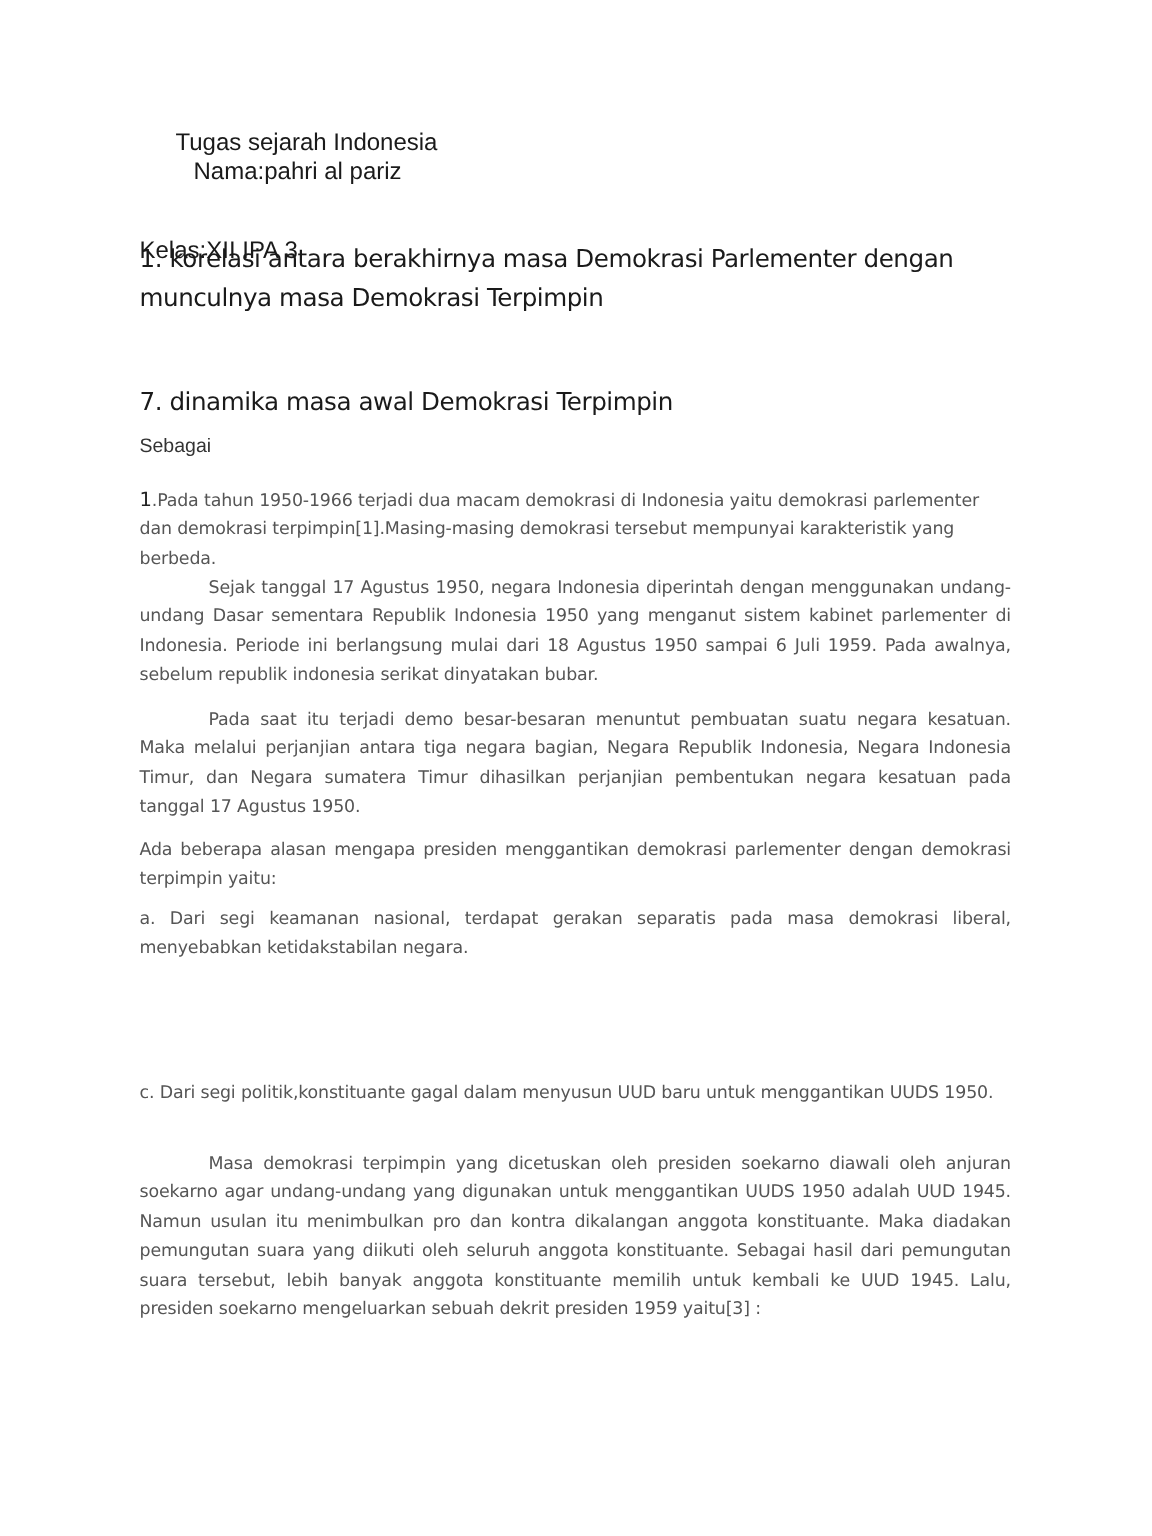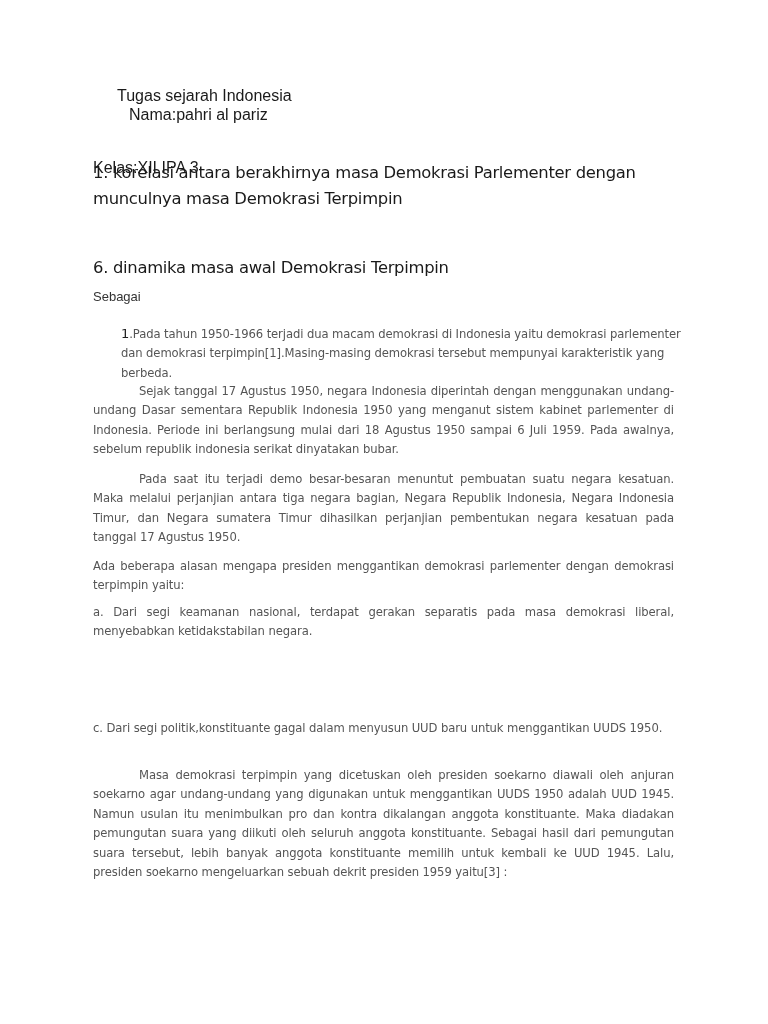--- a/index.html
+++ b/index.html
@@ -8,34 +8,34 @@
     .hdr { position: absolute; left: 93px; font-family: "Liberation Sans", sans-serif; font-size: 16px; color: #1a1a1a; line-height: 19px; }
     .hdr-title { top: 86px; left: 117px; }
     .hdr-name { top: 105px; margin-left: 36px; }
     .hdr-class { top: 115px; margin-top: 43px; }
     .q { position: absolute; left: 93px; width: 600px; font-family: "DejaVu Sans", sans-serif; font-size: 16.4px; color: #1a1a1a; line-height: 26px; letter-spacing: -0.3px; }
     .q1 { top: 160px; }
     .q2 { top: 220px; }
     .q3 { top: 255px; }
     .jaw { position: absolute; left: 93px; top: 289px; font-family: "Liberation Sans", sans-serif; font-size: 13px; color: #333; }
     .body { position: absolute; left: 93px; width: 581px; font-family: "DejaVu Sans", sans-serif; font-size: 11.6px; color: #555; line-height: 19.4px; text-align: justify; letter-spacing: -0.1px; }
-    .body.left { text-align: left; margin-left: 28px; }
+    .body.left { text-align: left; }
     .indent { text-indent: 46px; }
     .num { color: #222; font-size: 13px; }
   </style>
 </head>
 <body>
 
 <div class="page">
   <div class="hdr hdr-title">Tugas sejarah Indonesia</div>
   <div class="hdr hdr-name">Nama:pahri al pariz</div>
   <div class="hdr hdr-class">Kelas:XII IPA 3</div>
 
   <div class="q q1">1. korelasi antara berakhirnya masa Demokrasi Parlementer dengan munculnya masa Demokrasi Terpimpin</div>
-  <div class="q q3">6. dinamika masa awal Demokrasi Terpimpin</div>
+  <div class="q q3">7. dinamika masa awal Demokrasi Terpimpin</div>
 
   <div class="jaw">Sebagai</div>
 
   <div class="body left" style="top:324px;"><span class="num">1</span><span>.Pada tahun 1950-1966 terjadi dua macam demokrasi di Indonesia yaitu demokrasi parlementer dan demokrasi terpimpin[1].Masing-masing demokrasi tersebut mempunyai karakteristik yang berbeda.</span></div>
   <div class="body indent" style="top:382px;">Sejak tanggal 17 Agustus 1950, negara Indonesia diperintah dengan menggunakan undang-undang Dasar sementara Republik Indonesia 1950 yang menganut sistem kabinet parlementer di Indonesia. Periode ini berlangsung mulai dari 18 Agustus 1950 sampai 6 Juli 1959. Pada awalnya, sebelum republik indonesia serikat dinyatakan bubar.</div>
   <div class="body indent" style="top:470px;">Pada saat itu terjadi demo besar-besaran menuntut pembuatan suatu negara kesatuan. Maka melalui perjanjian antara tiga negara bagian, Negara Republik Indonesia, Negara Indonesia Timur, dan Negara sumatera Timur dihasilkan perjanjian pembentukan negara kesatuan pada tanggal 17 Agustus 1950.</div>
   <div class="body" style="top:603px;">a. Dari segi keamanan nasional, terdapat gerakan separatis pada masa demokrasi liberal, menyebabkan ketidakstabilan negara.</div>
   <div class="body" style="top:557px;">Ada beberapa alasan mengapa presiden menggantikan demokrasi parlementer dengan demokrasi terpimpin yaitu:</div>
   <div class="body" style="top:719px;">c. Dari segi politik,konstituante gagal dalam menyusun UUD baru untuk menggantikan UUDS 1950.</div>
   <div class="body indent" style="top:766px;">Masa demokrasi terpimpin yang dicetuskan oleh presiden soekarno diawali oleh anjuran soekarno agar undang-undang yang digunakan untuk menggantikan UUDS 1950 adalah UUD 1945. Namun usulan itu menimbulkan pro dan kontra dikalangan anggota konstituante. Maka diadakan pemungutan suara yang diikuti oleh seluruh anggota konstituante. Sebagai hasil dari pemungutan suara tersebut, lebih banyak anggota konstituante memilih untuk kembali ke UUD 1945. Lalu, presiden soekarno mengeluarkan sebuah dekrit presiden 1959 yaitu[3] :</div>

